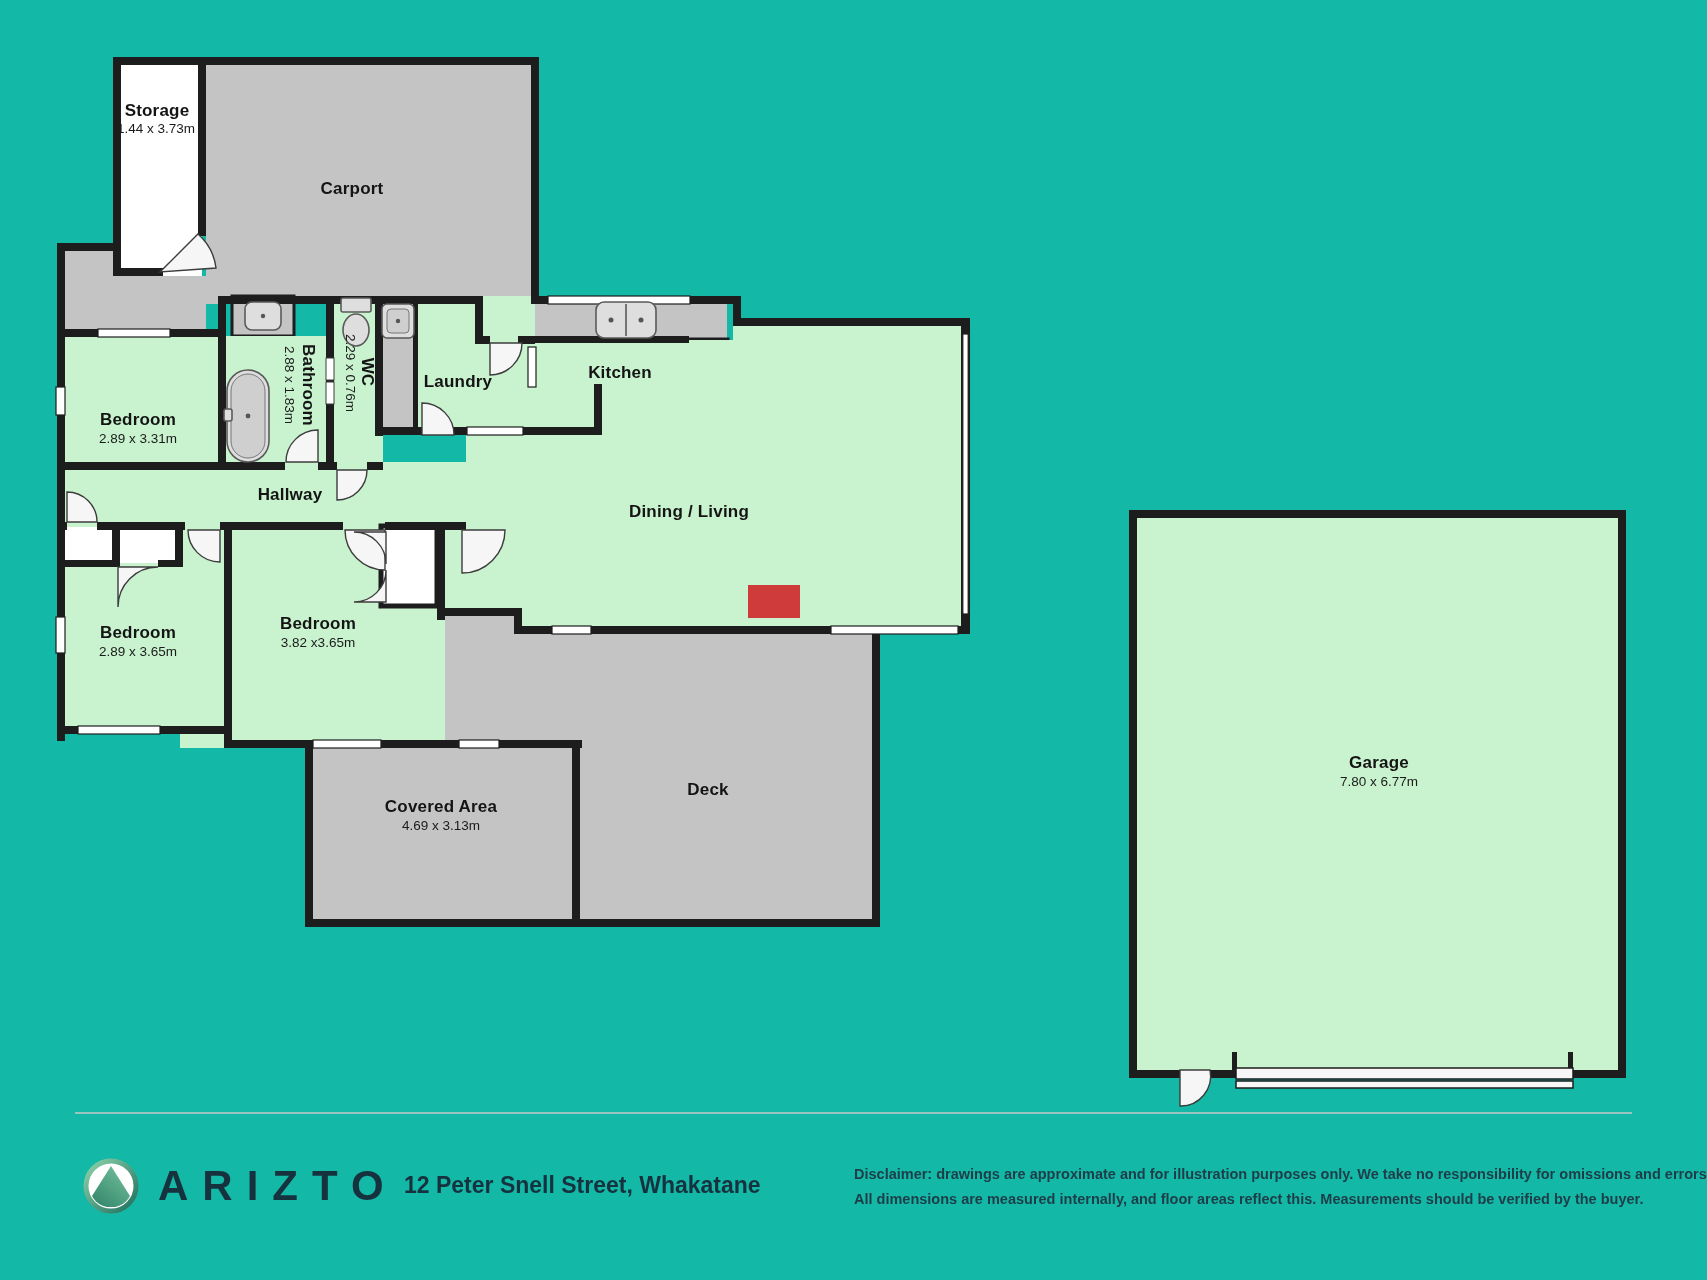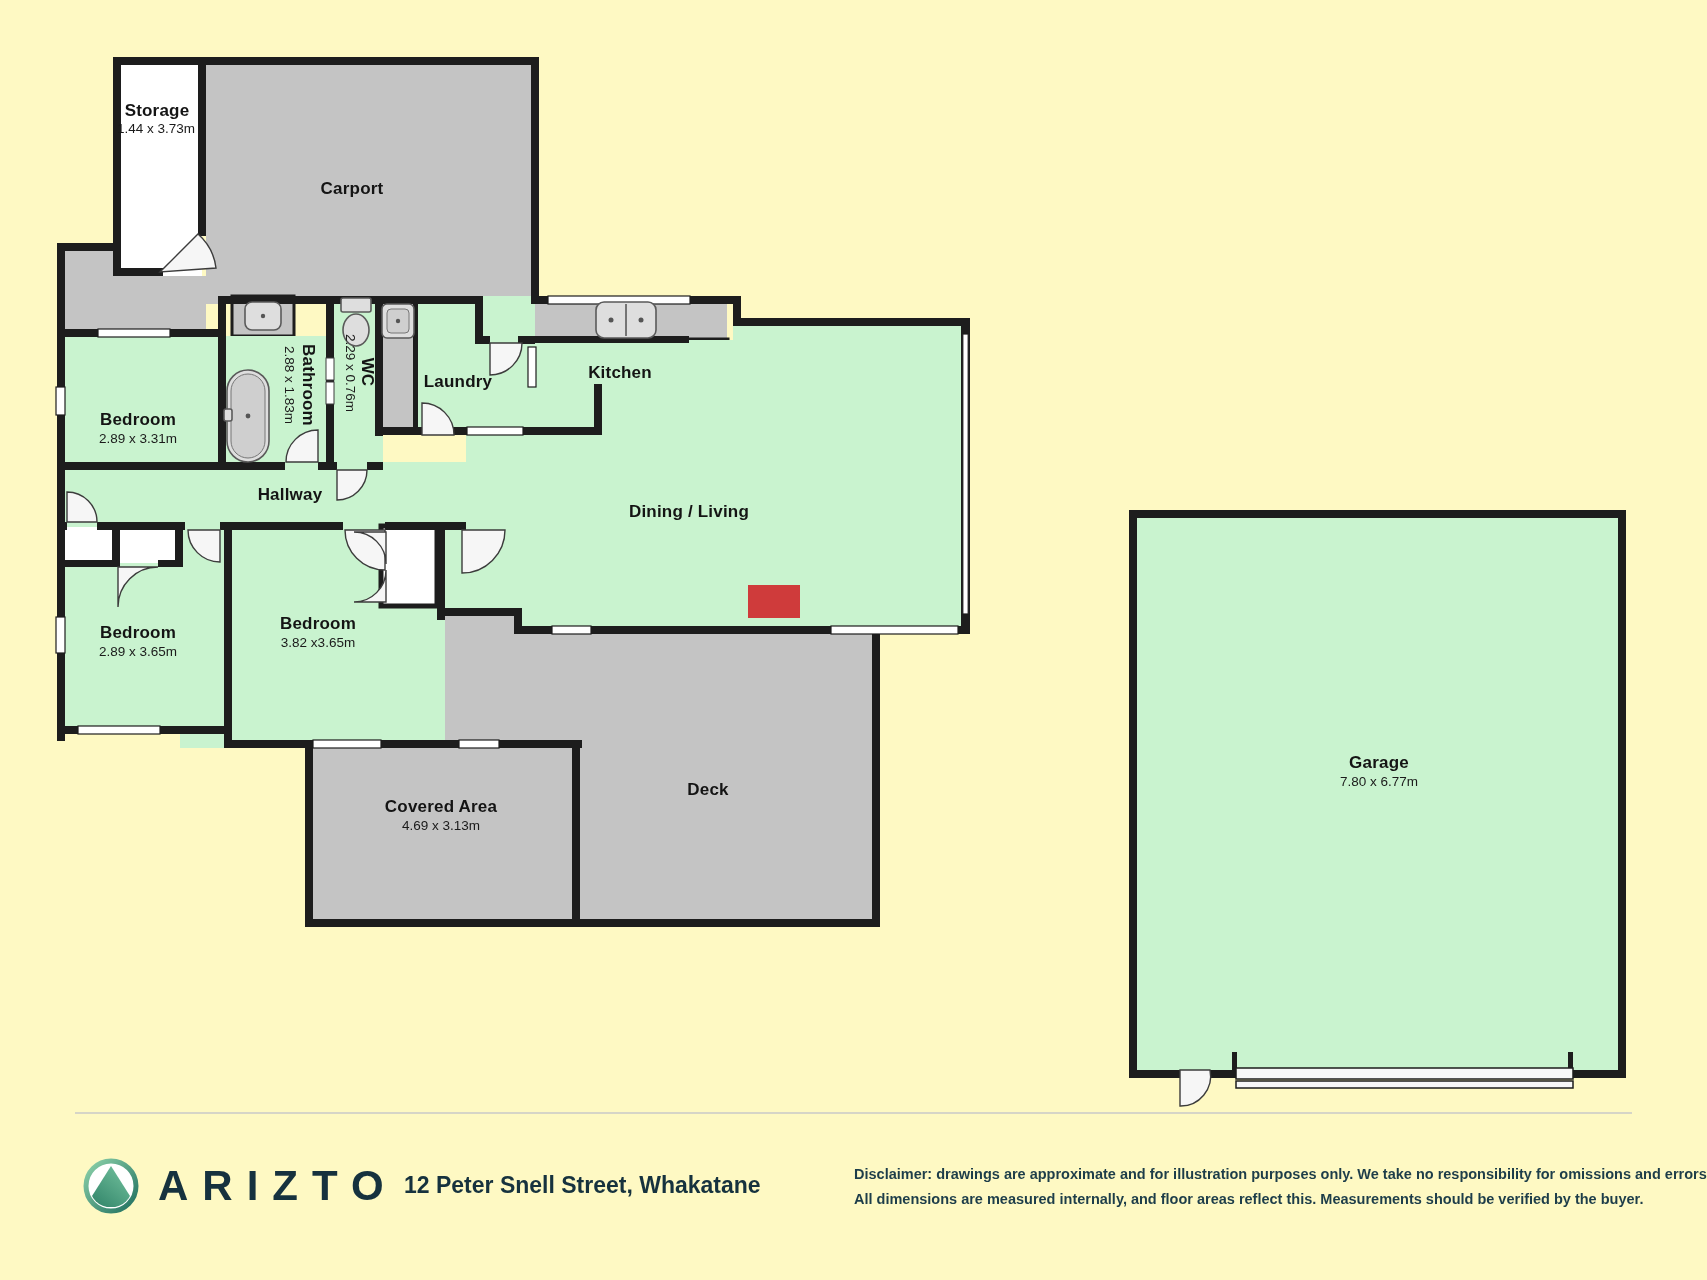--- a/index.html
+++ b/index.html
@@ -1,17 +1,17 @@
 <!DOCTYPE html>
 <html><head>
 <meta charset="utf-8">
 <style>
   html,body{margin:0;padding:0;background:#ffffff;}
   body{font-family:"Liberation Sans", sans-serif;}
-  .stage{position:relative;width:1707px;height:1280px;background:#fef9c3;overflow:hidden;}
+  .stage{position:relative;width:1707px;height:1280px;background:#14b8a6;overflow:hidden;}
   svg{position:absolute;left:0;top:0;}
   .rname{font-weight:bold;font-size:17px;fill:#141414;letter-spacing:.2px;}
   .rdims{font-size:13.5px;fill:#1b1b1b;}
   .door{fill:#f6f6f6;stroke:#3c3c3c;stroke-width:1.4;}
   .win{fill:#ffffff;stroke:#1d1d1d;stroke-width:1.2;}
   .fx{stroke:#5a5a5a;stroke-width:1.6;fill:#dedede;}
   .fx2{stroke:#777;stroke-width:1;fill:#cfcfcf;}
   .brand{font-weight:bold;font-size:42px;letter-spacing:14px;}
   .addr{font-weight:bold;font-size:23px;}
   .disc{font-weight:bold;font-size:14.5px;fill:#1d3d49;}

